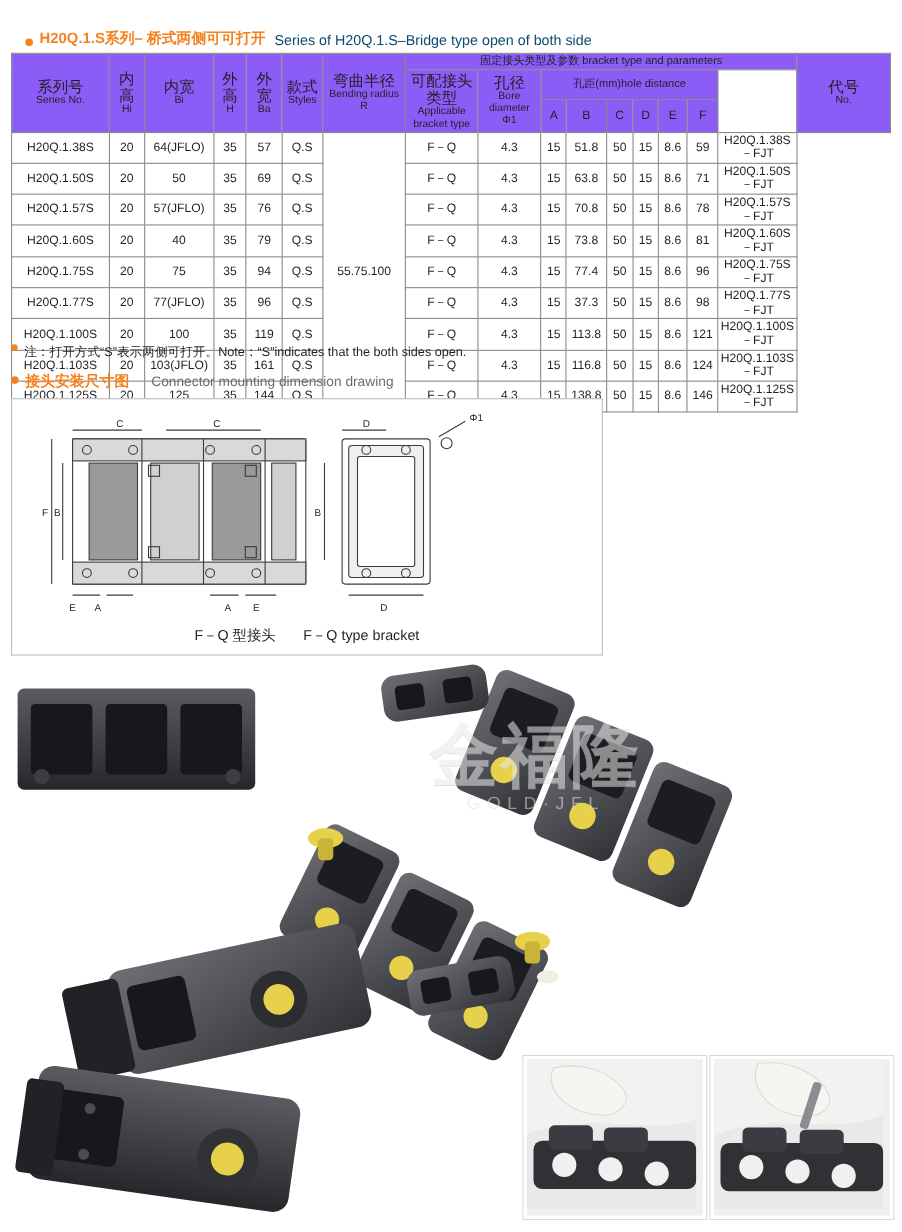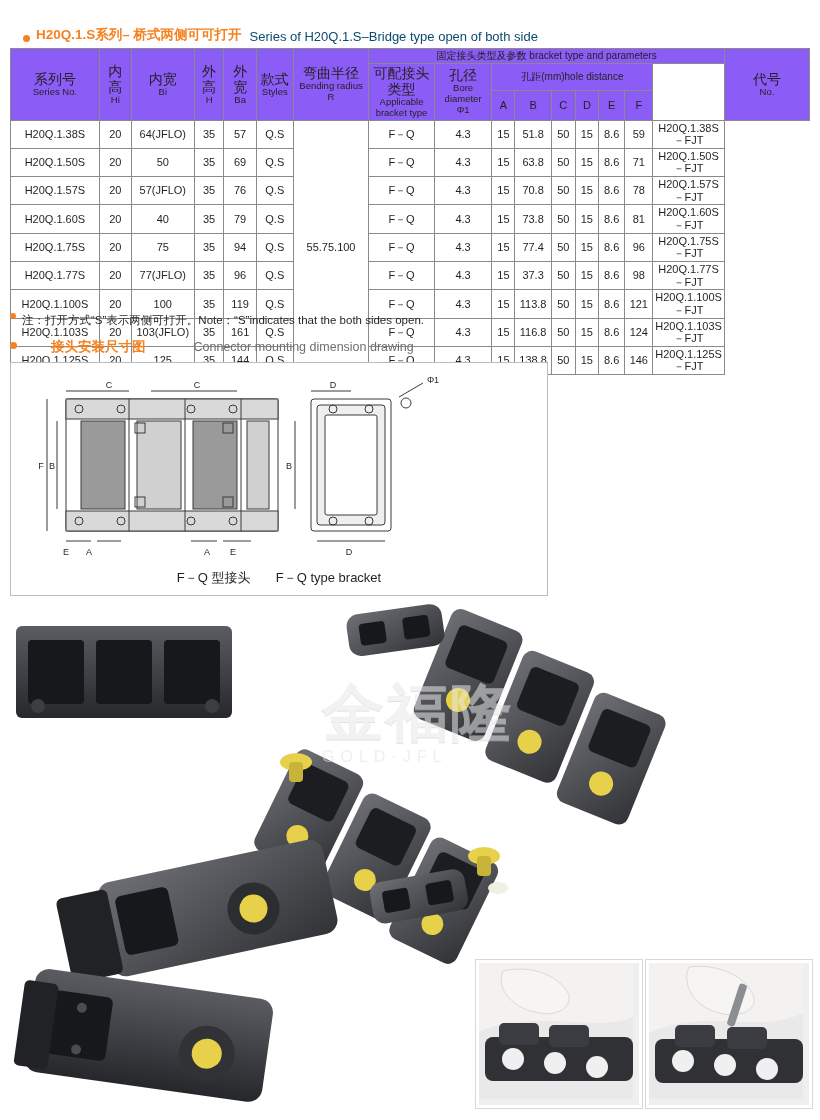--- a/index.html
+++ b/index.html
@@ -28,40 +28,40 @@
   table.spec thead th{background:#8b5cf6;font-weight:normal;}
   table.spec tbody td{background:#ffffff;height:17px;}
   .cn-l{display:block;font-size:14px;}
   .en-l{display:block;font-size:9.5px;}
   .hdr-mix{font-size:10px;}
   .note{position:absolute;left:10px;top:313px;font-size:11.5px;color:#231f20;display:flex;align-items:flex-start;}
   .note .b{width:6px;height:6px;border-radius:50%;background:#f58220;margin-right:6px;display:inline-block;}
   .note .en{color:#231f20;}
 
   
-  .head2{position:absolute;left:10px;top:338px;display:flex;align-items:baseline;gap:28px;}
+  .head2{position:absolute;left:10px;top:338px;display:flex;align-items:baseline;}
   .head2 .cn{color:#f58220;font-size:13.5px;font-weight:bold;}
   .head2 .en{color:#6d6e71;font-size:12.5px;margin-left:20px;}
 
   
   .drawbox{
     position:absolute;left:10px;top:362px;width:536px;height:232px;
     border:1px solid #bcbcbc;background:#fff;
   }
   .drawcap{
     position:absolute;left:0;right:0;bottom:8px;text-align:center;font-size:13px;color:#231f20;
   }
   .drawcap .sp{display:inline-block;width:18px;}
 
   
   .photo-area{position:absolute;left:0;top:596px;width:820px;height:524px;overflow:hidden;}
 
   .watermark{
-    position:absolute;left:322px;top:682px;width:330px;height:120px;
-    opacity:.55;pointer-events:none;
+    position:absolute;left:322px;top:656px;width:330px;height:120px;
+    opacity:.55;pointer-events:none;text-align:center;
   }
   .watermark .wm-cn{
     font-family:"DejaVu Sans", sans-serif;font-size:62px;font-weight:bold;color:#e8e8e8;
     letter-spacing:2px;line-height:62px;text-shadow:0 1px 0 #c9c9c9;
   }
   .watermark .wm-en{font-size:16px;color:#e2e2e2;letter-spacing:6px;margin-top:4px;}
 
   .thumb{position:absolute;border:3px solid #fff;box-shadow:0 0 0 1px #d8d8d8;overflow:hidden;background:#efefef;}
   .thumb#t1{left:476px;top:960px;width:160px;height:142px;}
   .thumb#t2{left:646px;top:960px;width:160px;height:142px;}

